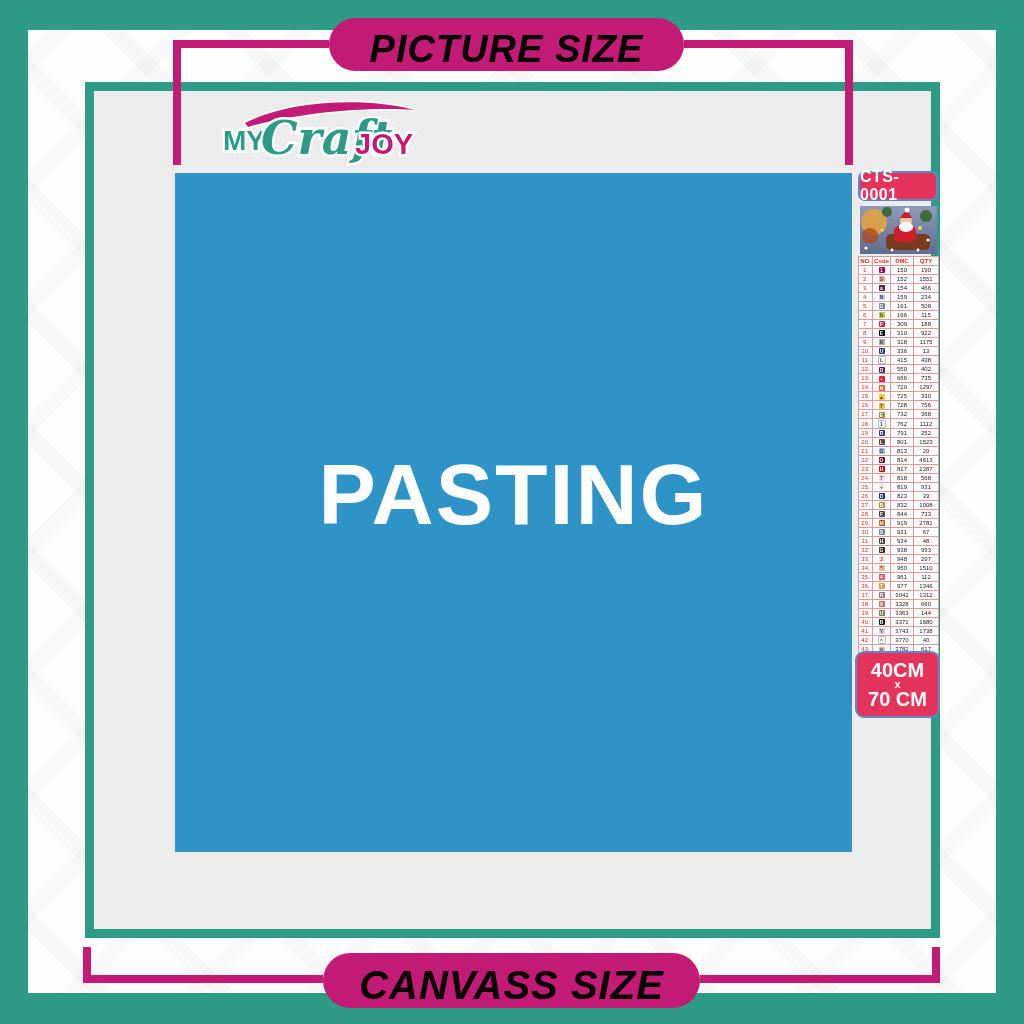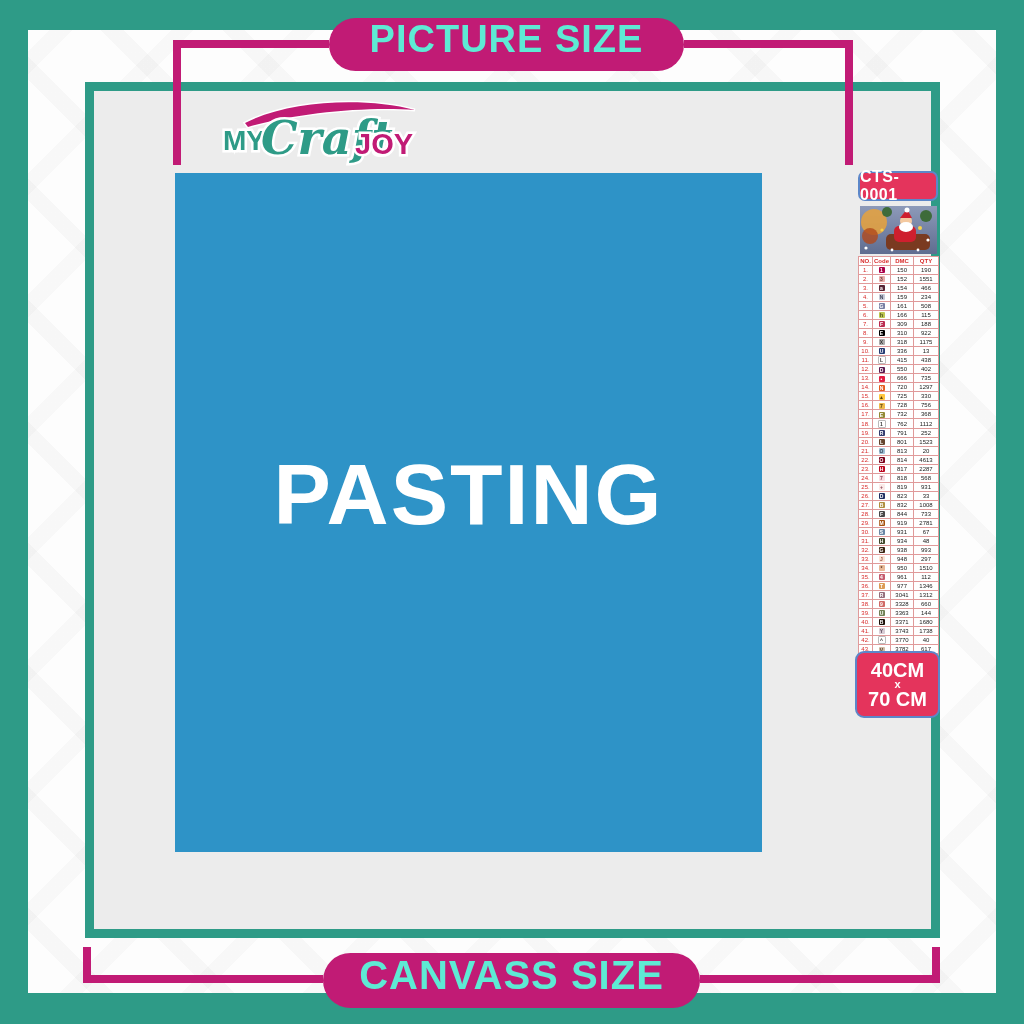--- a/index.html
+++ b/index.html
@@ -27,29 +27,29 @@
   .bk-top-left{left:173px;top:40px;width:156px;height:125px;
     border-top:8px solid var(--magenta,#C11B75);border-left:8px solid var(--magenta,#C11B75);}
   .bk-top-right{left:684px;top:40px;width:169px;height:125px;
     border-top:8px solid var(--magenta,#C11B75);border-right:8px solid var(--magenta,#C11B75);}
   .bk-bot-left{left:83px;top:947px;width:240px;height:36px;
     border-bottom:8px solid var(--magenta,#C11B75);border-left:8px solid var(--magenta,#C11B75);}
   .bk-bot-right{left:700px;top:947px;width:240px;height:36px;
     border-bottom:8px solid var(--magenta,#C11B75);border-right:8px solid var(--magenta,#C11B75);}
   
   .pill{
-    background:var(--magenta,#C11B75);color:#5eead4;z-index:5;
-    display:flex;align-items:flex-start;justify-content:center;
-    font-weight:800;letter-spacing:1px;
+    background:var(--magenta,#C11B75);color:#000000;z-index:5;
+    display:flex;align-items:flex-end;justify-content:center;
+    font-weight:800;letter-spacing:1px;font-style:italic;
   }
   .pill-top{left:329px;top:18px;width:355px;height:53px;border-radius:27px;font-size:38px;}
   .pill-bottom{left:323px;top:953px;width:377px;height:55px;border-radius:28px;font-size:40px;}
   
   .pasting{
-    left:175px;top:173px;width:587px;height:679px;background:var(--blue,#2E93C7);z-index:3;
+    left:175px;top:173px;width:677px;height:679px;background:var(--blue,#2E93C7);z-index:3;
     display:flex;align-items:center;justify-content:center;text-align:left;
   }
   .pasting-text{
     color:#fff;font-weight:800;font-size:86px;line-height:0.98;letter-spacing:2px;
     transform:translateY(-18px);
   }
   
   .logo{left:181px;top:96px;width:215px;height:72px;z-index:4;padding-left:34px;}
   
   .code-badge,.size-badge{

